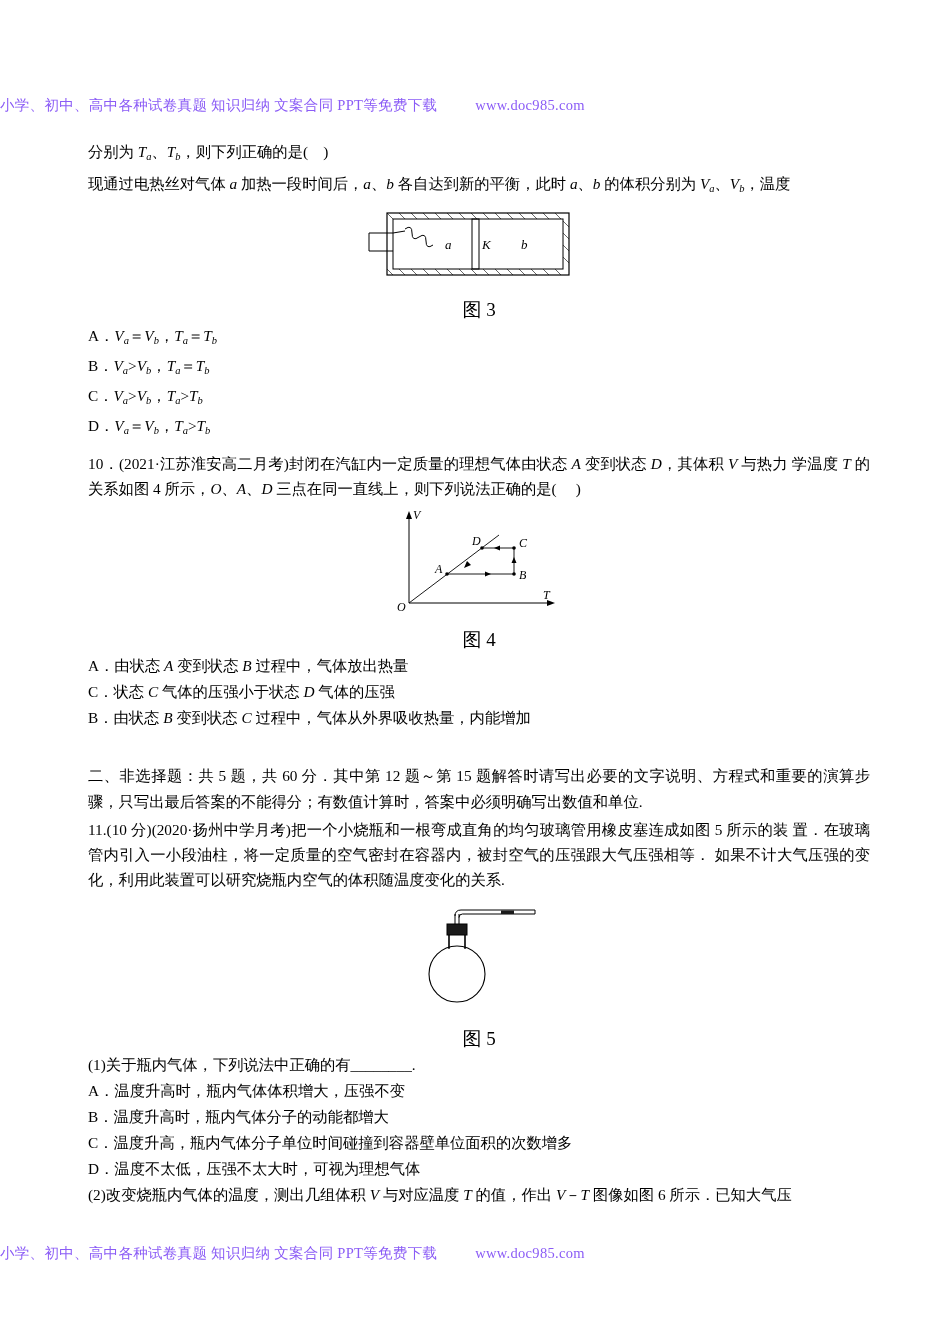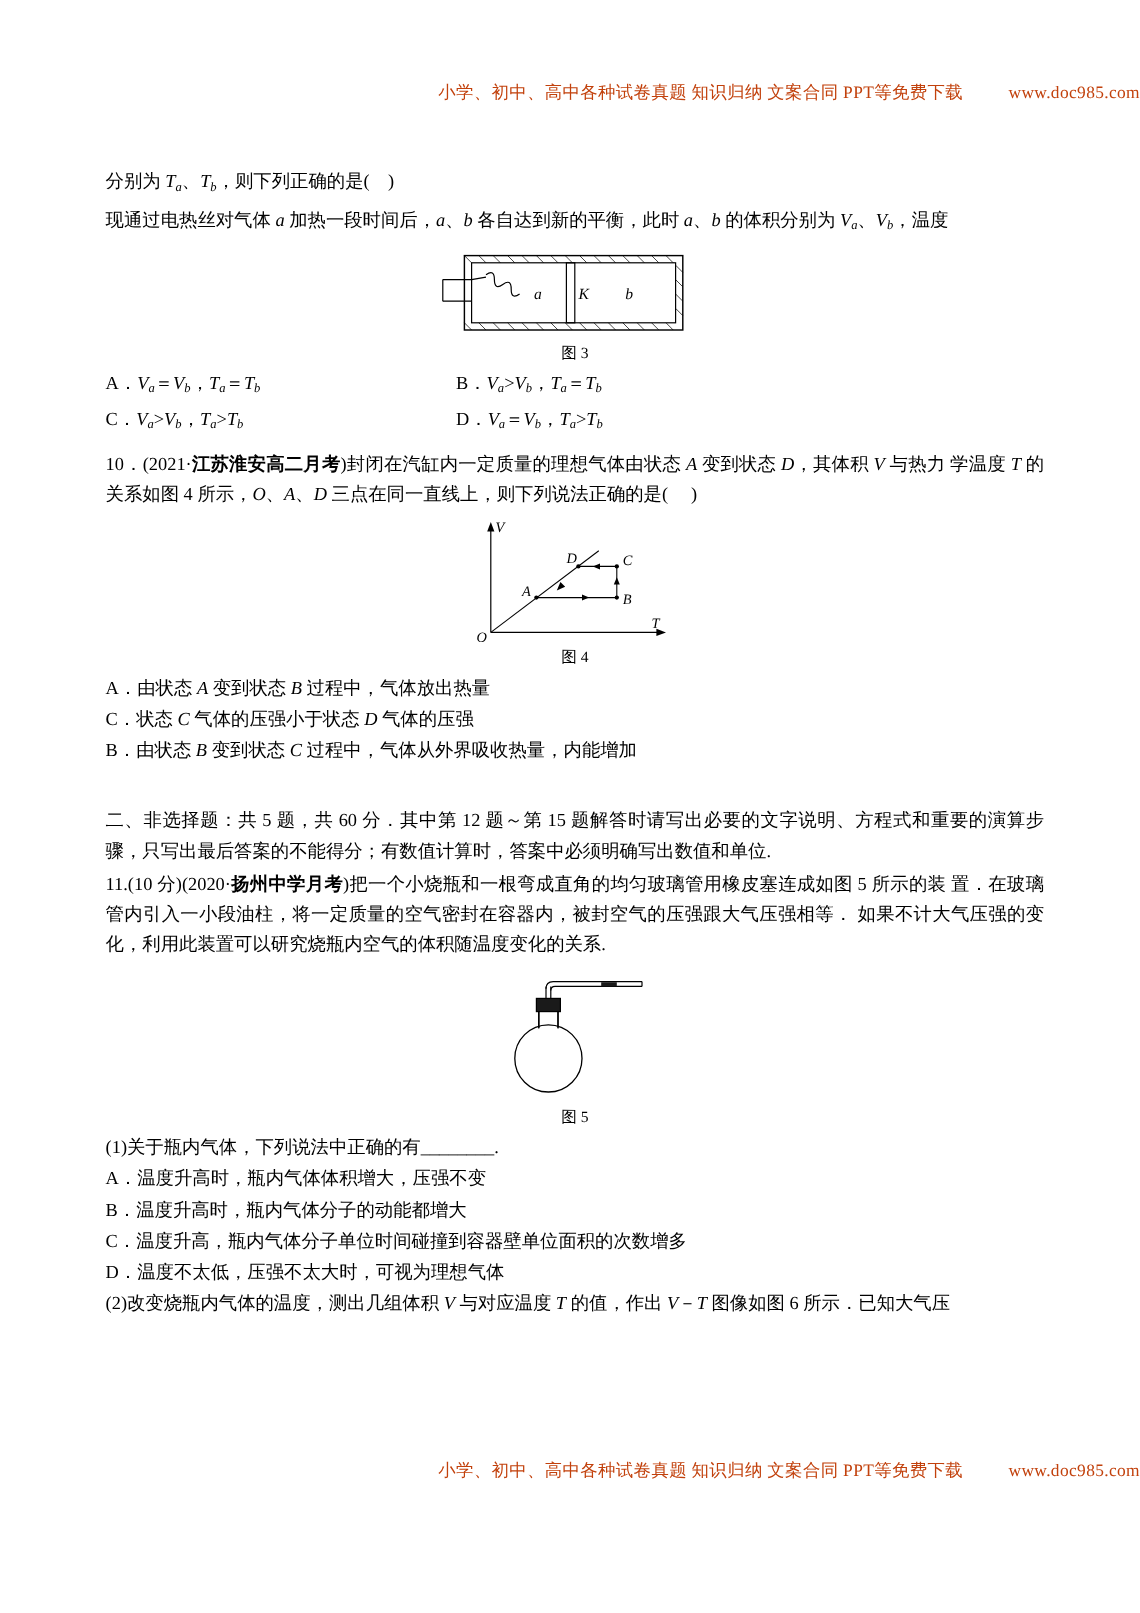--- a/index.html
+++ b/index.html
@@ -17,26 +17,27 @@
   }
   .page {
     position: absolute;
     left: 0; top: 0;
     width: 950px;
     height: 1344px;
   }
   .watermark {
     position: absolute;
     width: 100%;
-    text-align: right;
+    text-align: left;
     font-family: "Liberation Serif", serif;
     font-size: 14.5px;
-    color: #c2410c;
+    color: #8b5cf6;
     letter-spacing: 0.3px;
     white-space: nowrap;
+    margin-top: 28px;
   }
   .watermark .url {
     font-family: "Liberation Serif", serif;
   }
   .wm-top { top: 68px; }
   .wm-bottom { top: 1216px; }
 
   .content {
     position: absolute;
     left: 88px;
@@ -51,48 +52,49 @@
     text-align: justify;
   }
   .para {
     margin-bottom: 2px;
     text-indent: 0;
   }
   .opt-row {
     display: flex;
     font-size: 15.3px;
     line-height: 25px;
+    flex-direction: column;
   }
   .opt-row > div:first-child { width: 292px; }
 
   .choice {
     font-size: 15.3px;
     line-height: 26px;
   }
 
   i, .it {
     font-family: "Liberation Serif", serif;
     font-style: italic;
   }
   .sub {
     font-size: 10.5px;
     vertical-align: -0.28em;
     font-style: italic;
   }
-  .bold { font-weight: bold; }
+  .bold { font-weight: normal; }
 
   .fig-wrap {
     text-align: center;
     margin: 6px 0 2px 0;
   }
   .fig-cap {
     text-align: center;
-    font-size: 13px;
+    font-size: 19px;
     line-height: 22px;
-    margin-top: 2px;
+    margin-top: 18px;
   }
   .blank-line {
     height: 16px;
   }
   .section-head {
     font-weight: normal;
     font-size: 15.3px;
     line-height: 26px;
     text-align: justify;
   }

